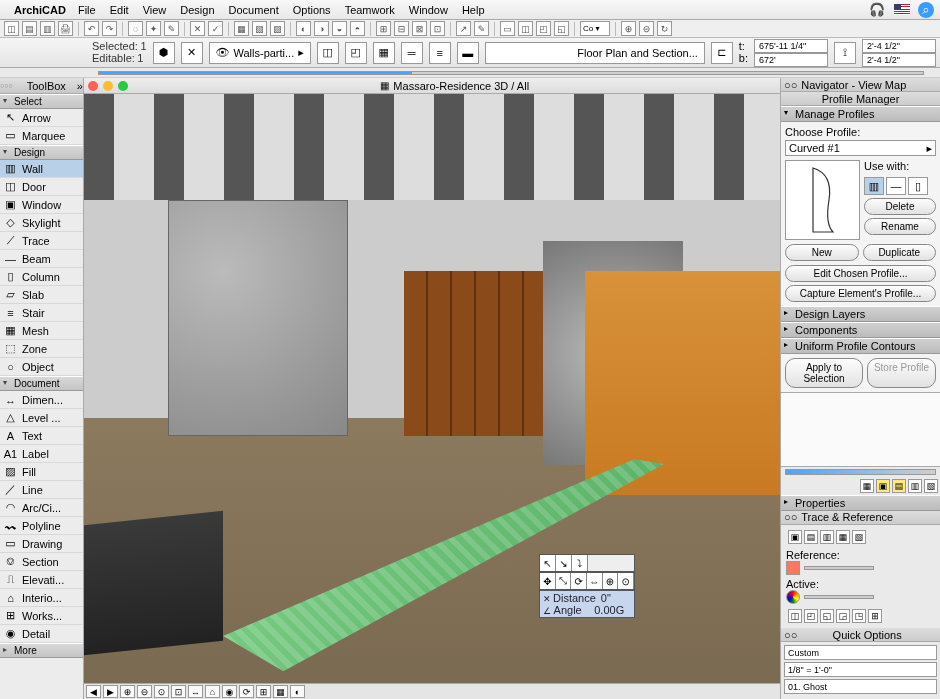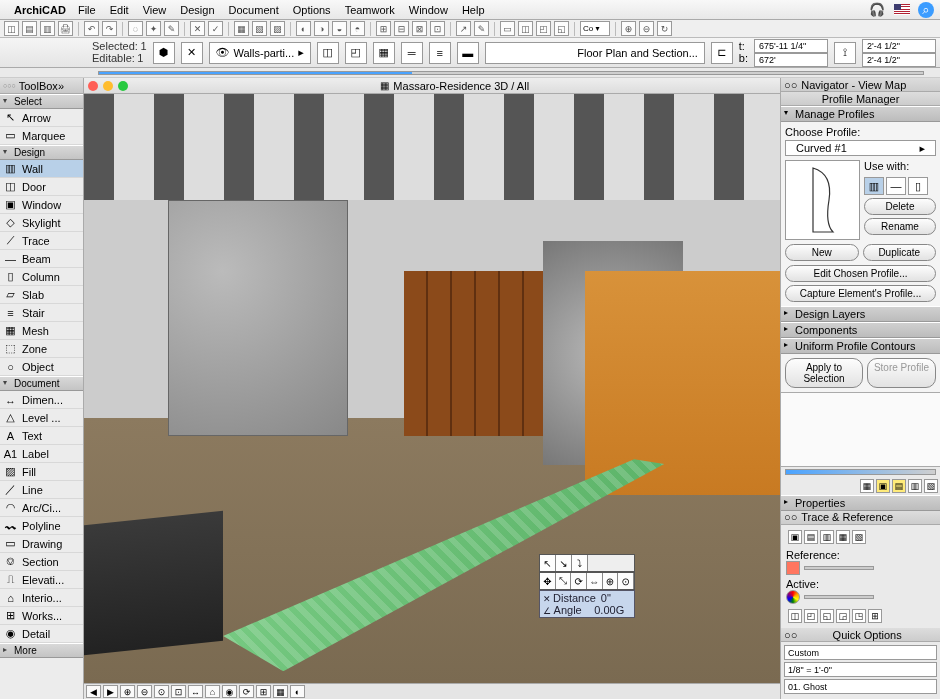--- a/index.html
+++ b/index.html
@@ -30,21 +30,21 @@
 .infobar .coord{font-size:9px;line-height:11px;}
 .infobar .coordbox{border:1px solid #999;background:#fff;padding:1px 4px;width:74px;font-size:9px;}
 .slider-row{height:10px;background:#eaeaea;border-bottom:1px solid #ccc;position:relative;}
 .slider-row .track{position:absolute;left:98px;right:16px;top:3px;height:4px;background:linear-gradient(90deg,#4aa3ff 0 38%,#cfcfcf 38% 100%);border:1px solid #999;}
 
 
 .main { position:absolute; top:78px; left:0; right:0; bottom:0; display:flex; }
 
 
 .toolbox { width:84px; background:#ececec; border-right:1px solid #aaa; display:flex; flex-direction:column;}
-.tb-title{height:16px;background:linear-gradient(#e0e0e0,#c8c8c8);border-bottom:1px solid #aaa;padding:0 19px;font-size:10px;display:flex;align-items:center;justify-content:flex-end;}
+.tb-title{height:16px;background:linear-gradient(#e0e0e0,#c8c8c8);border-bottom:1px solid #aaa;padding:0 0;font-size:10px;display:flex;align-items:center;justify-content:space-between;}
 .tb-title::before{content:"○○○";font-size:7px;color:#888;margin-right:3px;}
 .tb-section{background:linear-gradient(#d8d8d8,#c4c4c4);border-top:1px solid #fff;border-bottom:1px solid #999;padding:1px 4px 1px 14px;font-size:10px;position:relative;cursor:default;}
 .tb-section::before{content:"▸";position:absolute;left:3px;top:1px;font-size:8px;color:#444;}
 .tb-section.open::before{content:"▾";}
 .tb-item{display:flex;align-items:center;gap:4px;padding:2px 3px;border-bottom:1px solid #d8d8d8;cursor:default;}
 .tb-item.sel{background:#b8d0e8;}
 .tb-item .ticon{width:15px;height:13px;display:flex;align-items:center;justify-content:center;font-size:11px;}
 
 
 .viewport{flex:1;position:relative;background:#ccc;}
@@ -73,21 +73,21 @@
 .vp-bottom .b{width:15px;height:13px;border:1px solid #999;background:#fafafa;font-size:9px;display:flex;align-items:center;justify-content:center;}
 
 
 .rpanel{width:160px;background:#eaeaea;border-left:1px solid #aaa;display:flex;flex-direction:column;font-size:10px;}
 .rp-tab{height:14px;background:linear-gradient(#ddd,#ccc);border-bottom:1px solid #aaa;padding:0 3px;display:flex;align-items:center;}
 .rp-hdr{background:linear-gradient(#d0d0d0,#bcbcbc);border-top:1px solid #fff;border-bottom:1px solid #999;padding:1px 4px 1px 14px;position:relative;}
 .rp-hdr::before{content:"▾";position:absolute;left:3px;font-size:8px;}
 .rp-hdr.closed::before{content:"▸";}
 .rp-body{padding:4px;background:#f4f4f4;}
 .rp-body label{display:block;margin-bottom:2px;}
-.rp-select{width:100%;border:1px solid #999;background:#fff;padding:1px 10px;height:16px;font-size:10px;}
+.rp-select{width:100%;border:1px solid #999;background:#fff;padding:1px 3px;height:16px;font-size:10px;}
 .rp-row{display:flex;gap:4px;margin-top:4px;justify-content:center;}
 .rp-box{flex:1;height:80px;border:1px solid #999;background:#fff;display:flex;align-items:center;justify-content:center;}
 .rp-box svg{width:40px;height:72px;}
 .rp-btncol{width:72px;display:flex;flex-direction:column;gap:3px;}
 .rp-btn{background:linear-gradient(#fdfdfd,#e2e2e2);border:1px solid #888;border-radius:10px;text-align:center;padding:2px 0;font-size:10px;cursor:default;}
 .rp-btn.wide{width:100%;}
 .rp-btn.dis{color:#999;}
 .rp-use{display:flex;gap:2px;}
 .rp-use .ub{width:20px;height:18px;border:1px solid #999;background:#fff;font-size:11px;display:flex;align-items:center;justify-content:center;}
 .rp-use .ub.on{background:#b8d0e8;}

